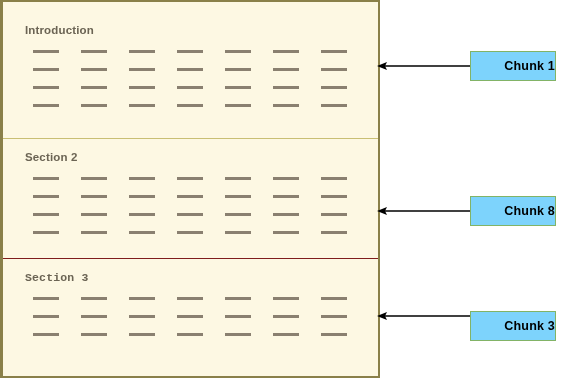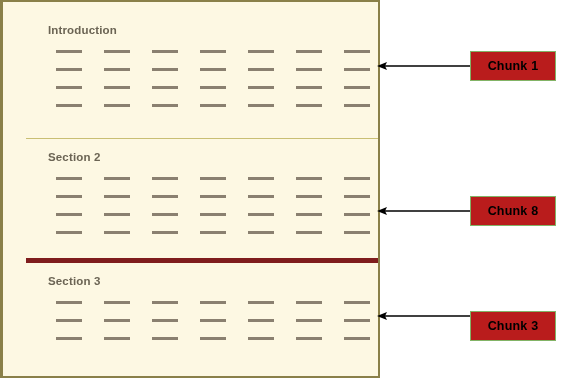--- a/index.html
+++ b/index.html
@@ -19,31 +19,30 @@
   #document-panel {
     position: absolute;
     left: 0px;
     top: 0px;
     width: 380px;
     height: 378px;
     background: #fdf8e3;
     border: 2px solid #8a8049;
     border-left-width: 3px;
     box-sizing: border-box;
-    padding-left: 23px;
   }
 
   .doc-section {
     position: relative;
     box-sizing: border-box;
     padding: 0;
   }
   #section-0 { height: 136px; }
   #section-1 { height: 120px; border-top: 1px solid #c9bf74; }
-  #section-2 { height: 88px; border-top: 5px solid #7f1d1d; }
+  #section-2 { height: 88px; border-top: 1px solid #7f1d1d; font-family: Liberation Mono, monospace; }
 
   .section-heading {
     position: absolute;
     left: 22px;
     top: 22px;
     font-size: 11.5px;
     font-weight: bold;
     color: #6b6454;
     letter-spacing: 0.15px;
     white-space: nowrap;
@@ -71,26 +70,26 @@
     height: 3px;
     background: #8a8070;
     flex: 0 0 auto;
   }
 
   
   .chunk-box {
     position: absolute;
     width: 86px;
     height: 30px;
-    background: #b91c1c;
+    background: #7dd3fc;
     border: 1px solid #82b366;
     box-sizing: border-box;
     display: flex;
     align-items: center;
-    justify-content: center;
+    justify-content: flex-end;
     font-size: 12.5px;
     font-weight: bold;
     color: #000000;
     letter-spacing: 0.2px;
   }
   #chunk-box-0 { left: 470px; top: 51px; }
   #chunk-box-1 { left: 470px; top: 196px; }
   #chunk-box-2 { left: 470px; top: 311px; }
 
   

